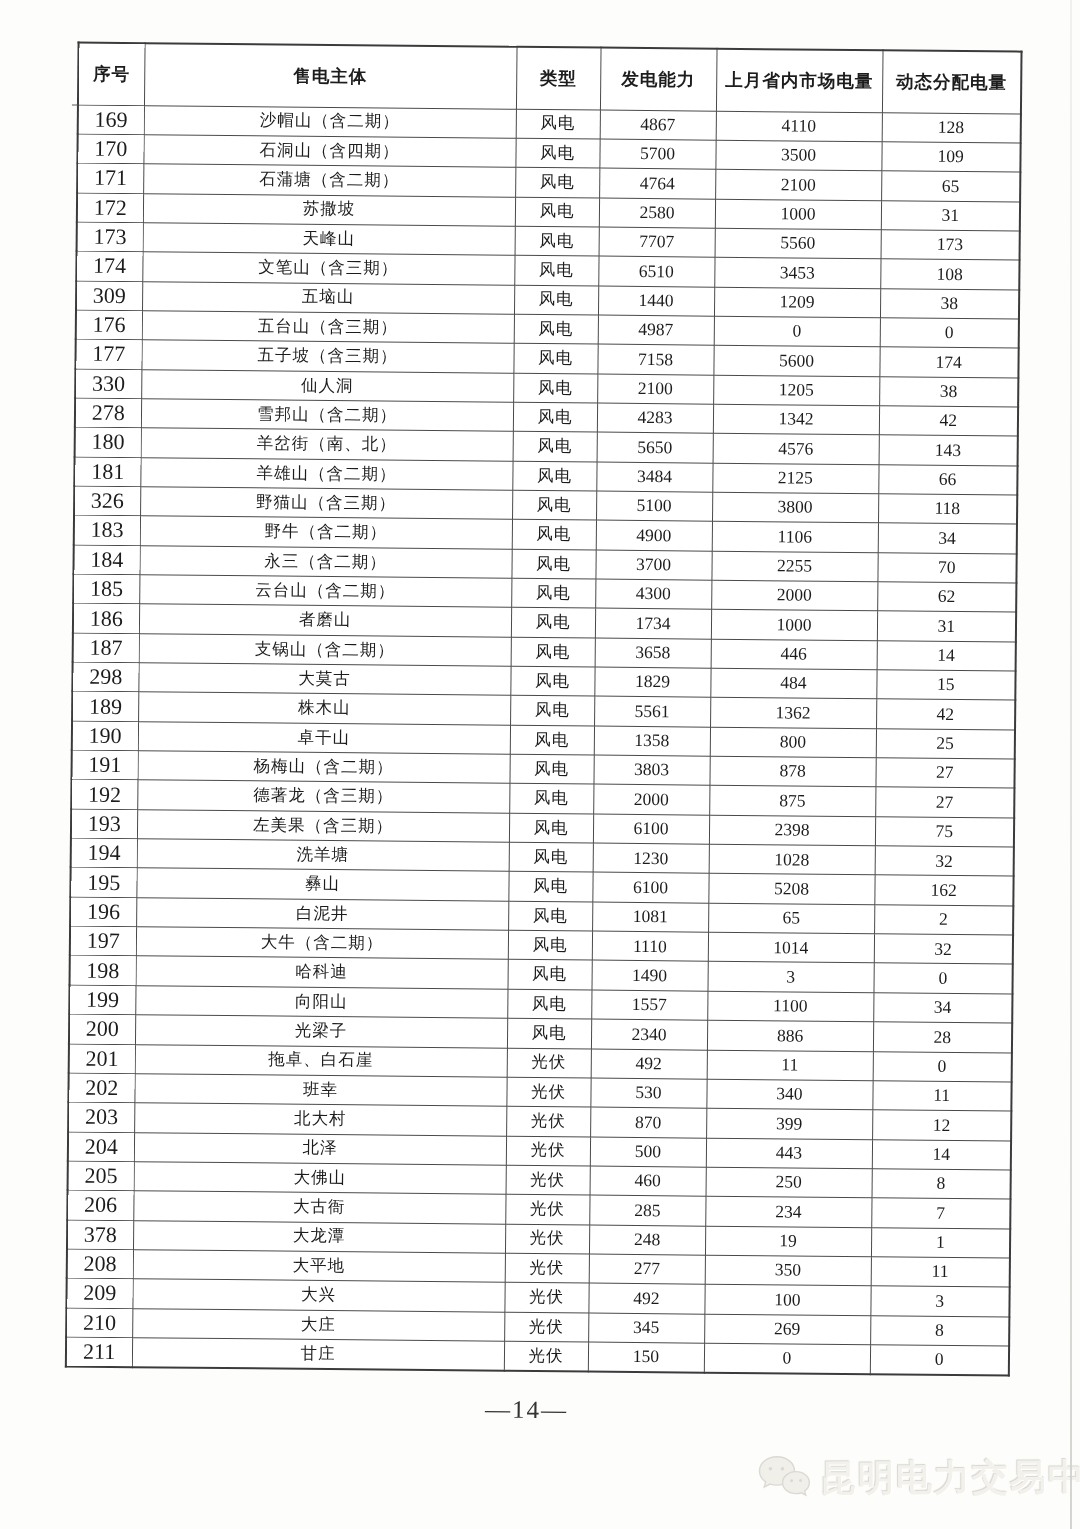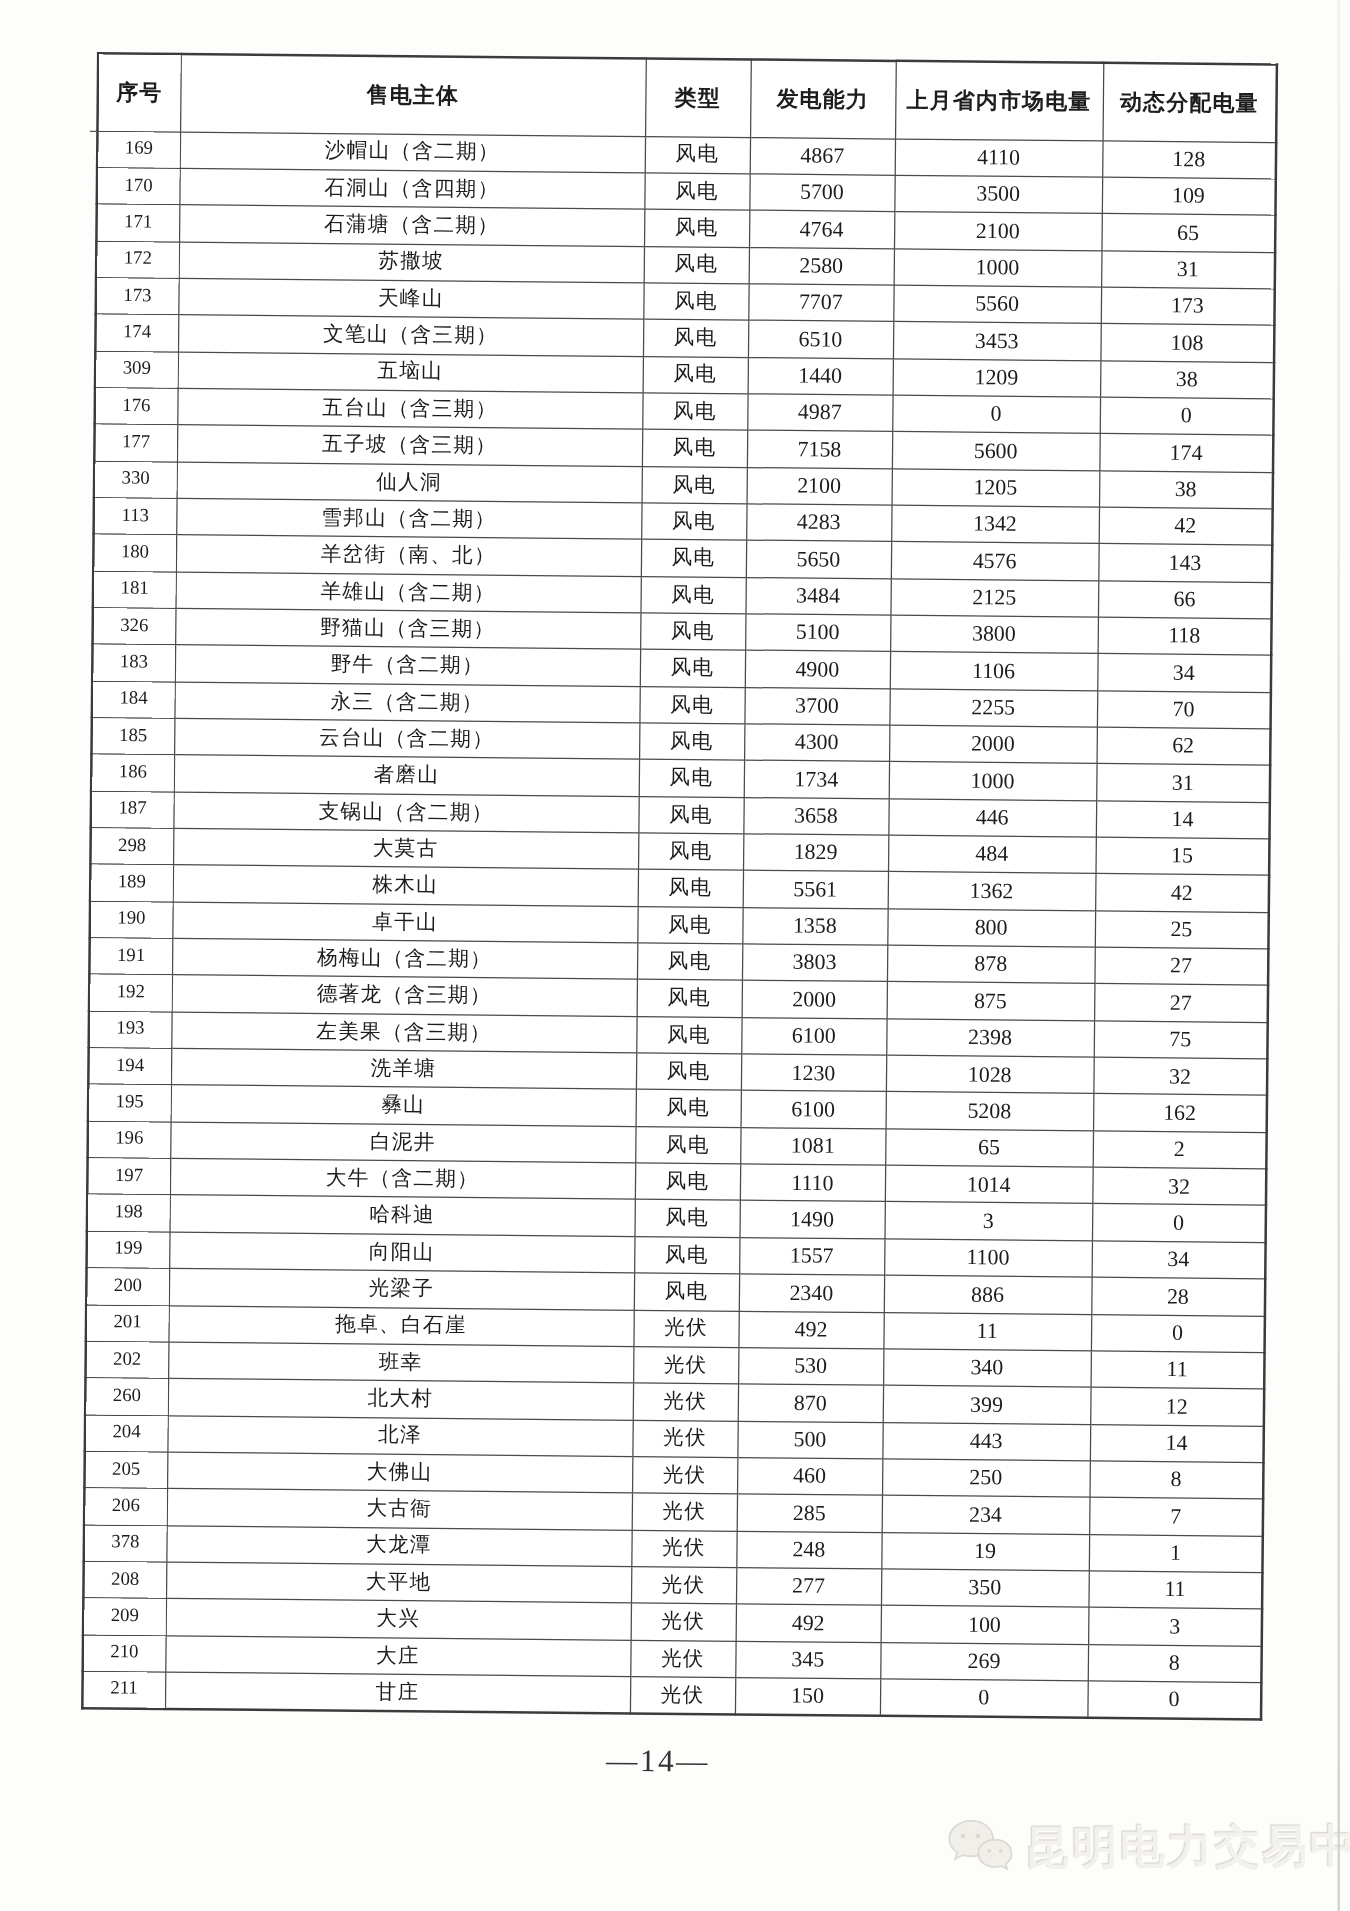--- a/index.html
+++ b/index.html
@@ -39,21 +39,21 @@
   table.alloc th {
     height:62px; font-size:17.5px; font-weight:600; color:#1d1d1d;
     text-align:center; vertical-align:middle; letter-spacing:1px;
     background:#fff;
   }
   table.alloc td {
     height:29.35px; text-align:center; vertical-align:middle;
     color:#1c1c1c; background:#fff; line-height:1;
     overflow:hidden; white-space:nowrap;
   }
-  td.c0 { font-size:15px; }
+  td.c0 { font-size:22px; }
   td.c1 { font-size:16.5px; letter-spacing:1px; }
   td.c2 { font-size:16.5px; letter-spacing:1px; }
   td.c3, td.c4, td.c5 { font-size:17.5px; }
 
   
   td.c0, th.h0 { position:relative; }
   td.c0::before {
     content:""; position:absolute; left:-7px; bottom:-1px;
     width:6px; height:1px; background:#585858;
   }
@@ -182,21 +182,21 @@
           </tr>
           <tr>
             <td class="c0">330</td>
             <td class="c1">仙人洞</td>
             <td class="c2">风电</td>
             <td class="c3">2100</td>
             <td class="c4">1205</td>
             <td class="c5">38</td>
           </tr>
           <tr>
-            <td class="c0">113</td>
+            <td class="c0">278</td>
             <td class="c1">雪邦山（含二期）</td>
             <td class="c2">风电</td>
             <td class="c3">4283</td>
             <td class="c4">1342</td>
             <td class="c5">42</td>
           </tr>
           <tr>
             <td class="c0">180</td>
             <td class="c1">羊岔街（南、北）</td>
             <td class="c2">风电</td>
@@ -374,21 +374,21 @@
           </tr>
           <tr>
             <td class="c0">202</td>
             <td class="c1">班幸</td>
             <td class="c2">光伏</td>
             <td class="c3">530</td>
             <td class="c4">340</td>
             <td class="c5">11</td>
           </tr>
           <tr>
-            <td class="c0">260</td>
+            <td class="c0">203</td>
             <td class="c1">北大村</td>
             <td class="c2">光伏</td>
             <td class="c3">870</td>
             <td class="c4">399</td>
             <td class="c5">12</td>
           </tr>
           <tr>
             <td class="c0">204</td>
             <td class="c1">北泽</td>
             <td class="c2">光伏</td>

